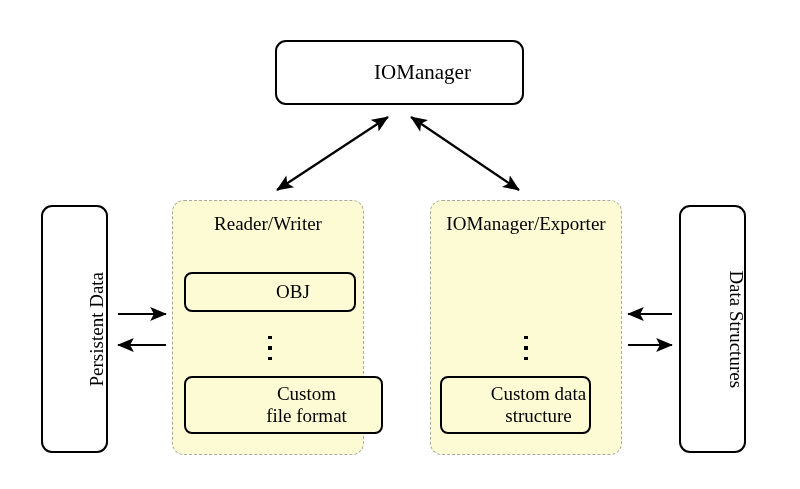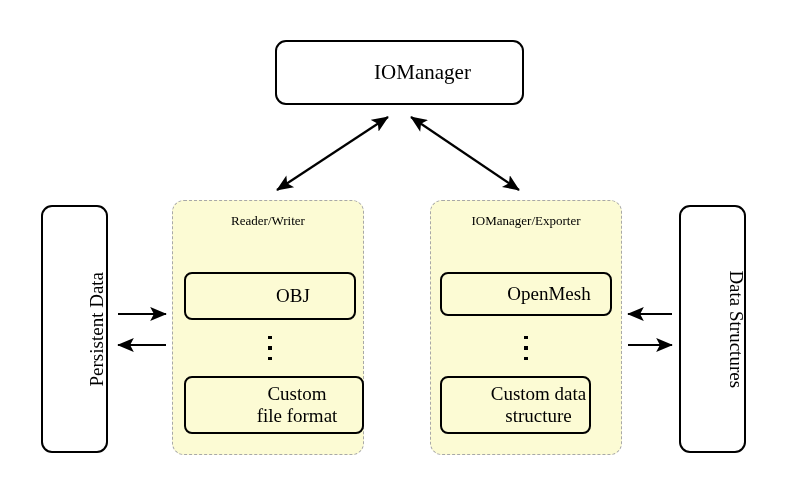--- a/index.html
+++ b/index.html
@@ -85,32 +85,32 @@
     top: 200px;
     width: 192px;
     height: 255px;
   }
   .panel-title {
     position: absolute;
     top: 12px;
     left: 0;
     width: 100%;
     text-align: center;
-    font-size: 13px;
+    font-size: 19px;
     white-space: nowrap;
   }
 
   
   .inner {
     background: #fcfbd4;
     font-size: 19px;
     border-radius: 8px;
   }
-  #obj-box        { left: 184px; top: 272px; width: 172px; height: 48px; }
-  #custom-file-box{ left: 184px; top: 376px; width: 180px; height: 58px; }
+  #obj-box        { left: 184px; top: 272px; width: 172px; height: 40px; }
+  #custom-file-box{ left: 184px; top: 376px; width: 199px; height: 58px; }
   #openmesh-box   { left: 440px; top: 272px; width: 172px; height: 44px; }
   #custom-data-box{ left: 440px; top: 376px; width: 151px; height: 58px; }
 
   
   .vdots {
     position: absolute;
     width: 10px;
     display: flex;
     flex-direction: column;
     align-items: center;
@@ -191,23 +191,20 @@
   </div>
 
   <div class="node inner" id="custom-file-box">
     <span>Custom<br>file format</span>
   </div>
 
   <div class="panel" id="importer-exporter-panel">
     <div class="panel-title">IOManager/Exporter</div>
   </div>
 
-  <div class="node inner" id="openmesh-box">
-    <span>OpenMesh</span>
-  </div>
 
   <div class="vdots" id="importer-exporter-dots">
     <span></span>
       <span></span>
       <span></span>
   </div>
 
   <div class="node inner" id="custom-data-box">
     <span>Custom data<br>structure</span>
   </div>

